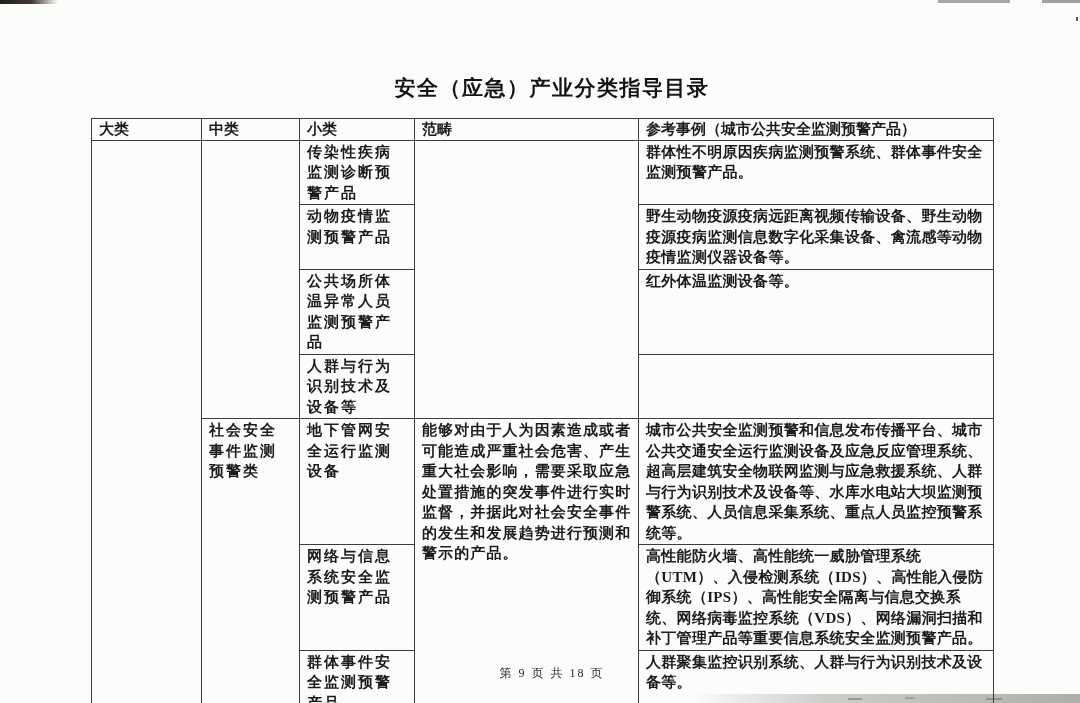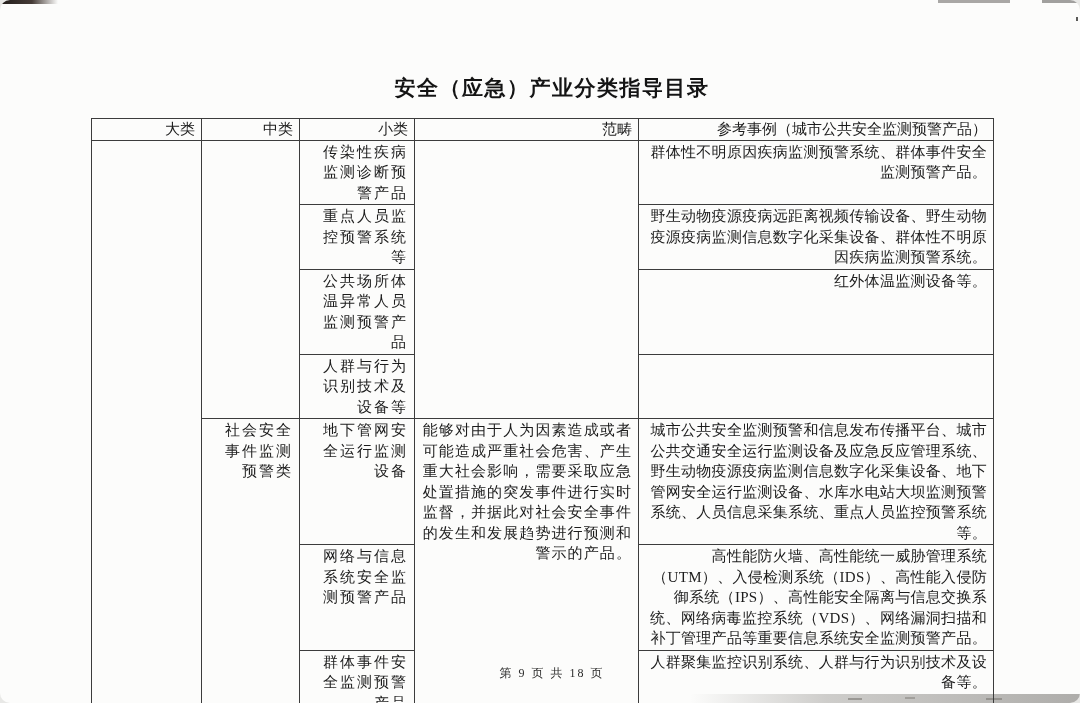--- a/index.html
+++ b/index.html
@@ -4,21 +4,20 @@
 <style>
   html, body { margin: 0; padding: 0; background: #e8e8e6; }
   .page {
     position: relative;
     width: 1080px;
     height: 703px;
     background: #fcfcfb;
     overflow: hidden;
     font-family: "Liberation Serif", "DejaVu Serif", serif;
     color: #1c1c1c;
-    border-radius: 10px;
   }
   .title {
     position: absolute;
     top: 74px;
     left: 0;
     width: 1104px;
     text-align: center;
     font-size: 21px;
     font-weight: bold;
     letter-spacing: 1.5px;
@@ -33,22 +32,22 @@
     border-collapse: collapse;
     table-layout: fixed;
     font-size: 15px;
   }
   table.doc-table th,
   table.doc-table td {
     border: 1px solid #3c3c3c;
     vertical-align: top;
     padding: 1px 6px 1px 7px;
     line-height: 20.5px;
-    font-weight: normal;
-    text-align: right;
+    font-weight: bold;
+    text-align: left;
     overflow: hidden;
   }
   tr.header-row th { height: 20px; padding-top: 0; padding-bottom: 0; }
   td.sub, td.mid {
     text-align: justify;
     text-justify: inter-ideograph;
     letter-spacing: 2px;
     margin-top: 40px;
   }
   td.scope {
@@ -120,39 +119,39 @@
 
     <tr style="height:63px">
       <td rowspan="7"></td>
       <td rowspan="4"></td>
       <td class="sub">传染性疾病监测诊断预警产品</td>
       <td rowspan="4"></td>
       <td class="ex">群体性不明原因疾病监测预警系统、群体事件安全监测预警产品。</td>
     </tr>
 
     <tr style="height:62px">
-      <td class="sub">重点人员监控预警系统等</td>
-      <td class="ex">野生动物疫源疫病远距离视频传输设备、野生动物疫源疫病监测信息数字化采集设备、群体性不明原因疾病监测预警系统。</td>
+      <td class="sub">动物疫情监测预警产品</td>
+      <td class="ex">野生动物疫源疫病远距离视频传输设备、野生动物疫源疫病监测信息数字化采集设备、禽流感等动物疫情监测仪器设备等。</td>
     </tr>
 
     <tr style="height:57px">
       <td class="sub">公共场所体温异常人员监测预警产品</td>
       <td class="ex">红外体温监测设备等。</td>
     </tr>
 
     <tr style="height:56px">
       <td class="sub">人群与行为识别技术及设备等</td>
       <td class="ex"></td>
     </tr>
 
     <tr style="height:125px">
       <td rowspan="3" class="mid">社会安全事件监测预警类</td>
       <td class="sub">地下管网安全运行监测设备</td>
       <td rowspan="3" class="scope">能够对由于人为因素造成或者可能造成严重社会危害、产生重大社会影响，需要采取应急处置措施的突发事件进行实时监督，并据此对社会安全事件的发生和发展趋势进行预测和警示的产品。</td>
-      <td class="ex">城市公共安全监测预警和信息发布传播平台、城市公共交通安全运行监测设备及应急反应管理系统、野生动物疫源疫病监测信息数字化采集设备、地下管网安全运行监测设备、水库水电站大坝监测预警系统、人员信息采集系统、重点人员监控预警系统等。</td>
+      <td class="ex">城市公共安全监测预警和信息发布传播平台、城市公共交通安全运行监测设备及应急反应管理系统、超高层建筑安全物联网监测与应急救援系统、人群与行为识别技术及设备等、水库水电站大坝监测预警系统、人员信息采集系统、重点人员监控预警系统等。</td>
     </tr>
 
     <tr style="height:105px">
       <td class="sub">网络与信息系统安全监测预警产品</td>
       <td class="ex">高性能防火墙、高性能统一威胁管理系统（UTM）、入侵检测系统（IDS）、高性能入侵防御系统（IPS）、高性能安全隔离与信息交换系统、网络病毒监控系统（VDS）、网络漏洞扫描和补丁管理产品等重要信息系统安全监测预警产品。</td>
     </tr>
 
     <tr style="height:44px">
       <td class="sub">群体事件安全监测预警产品</td>
       <td class="ex">人群聚集监控识别系统、人群与行为识别技术及设备等。</td>

